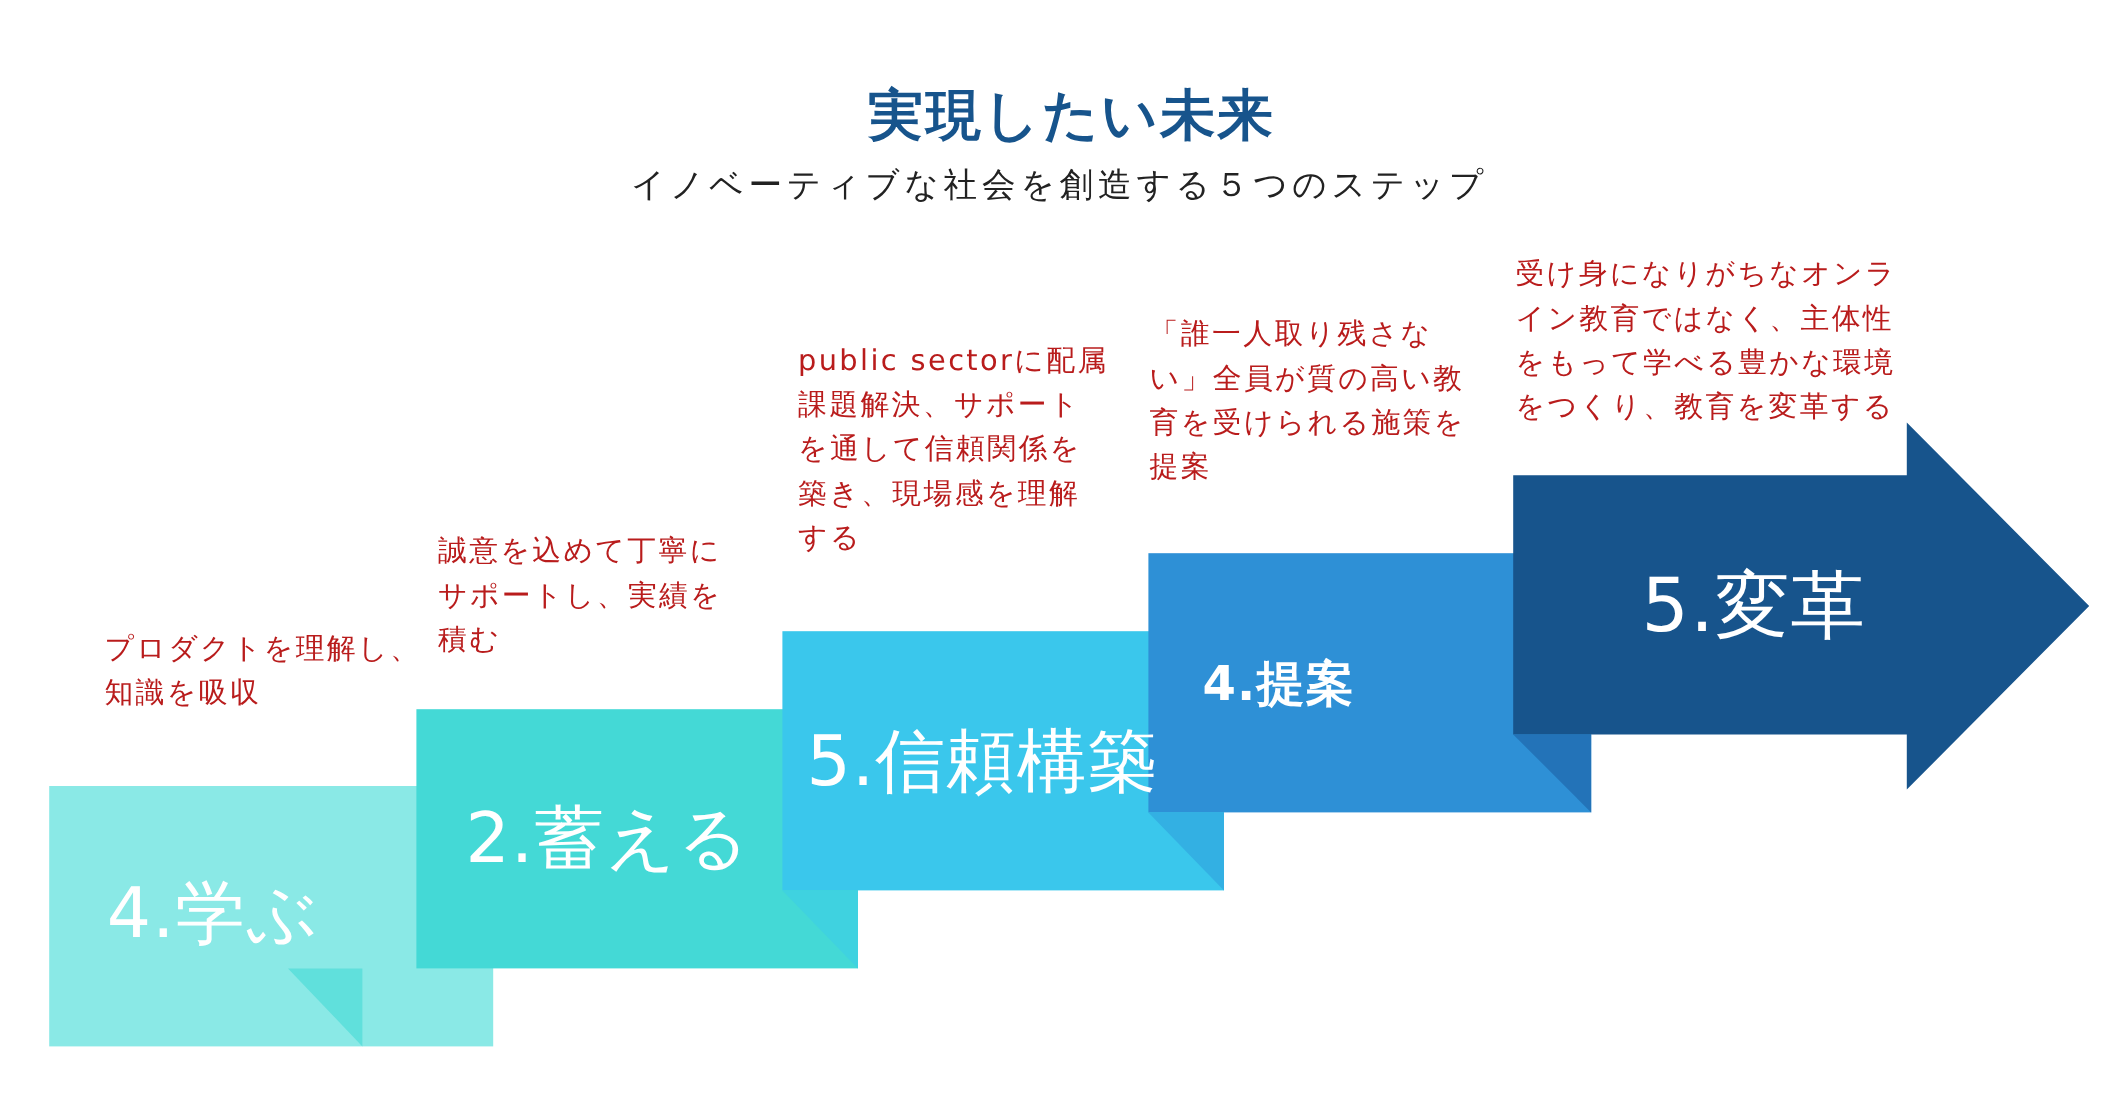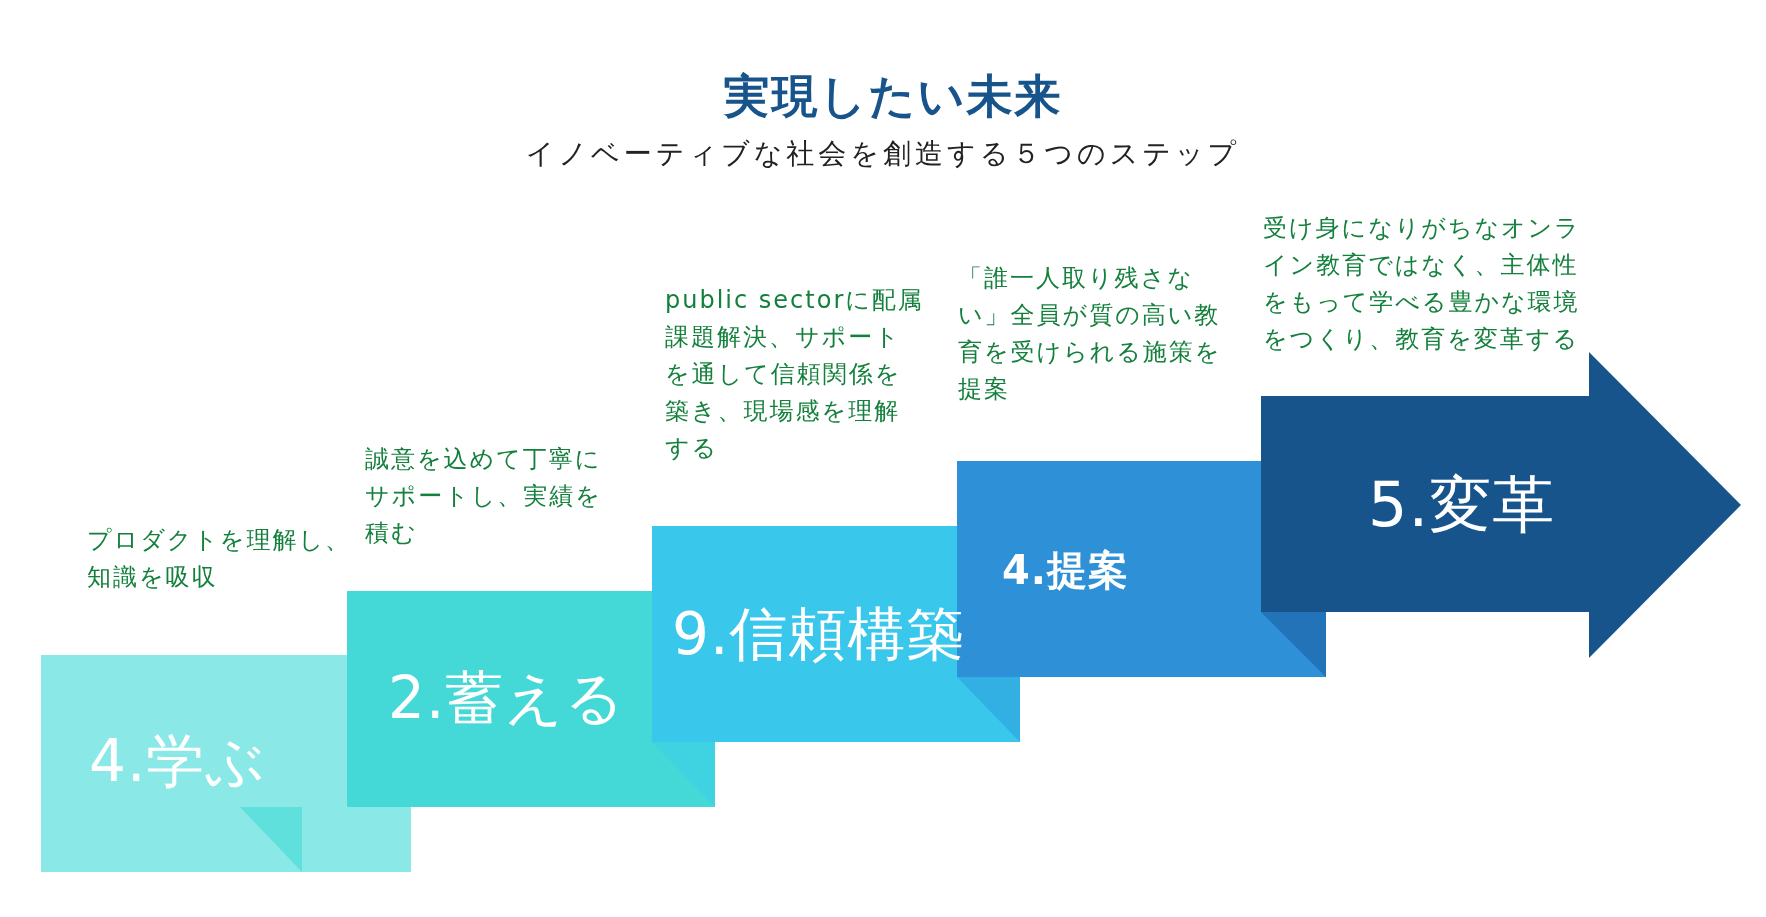--- a/index.html
+++ b/index.html
@@ -12,21 +12,21 @@
     position: absolute; left: 0; width: 1786px; top: 66px;
     text-align: center; font-size: 46px; font-weight: bold; color: #17548C;
     letter-spacing: 2px; line-height: 60px;
   }
   .subtitle {
     position: absolute; left: 0; width: 1766px; top: 134px;
     text-align: center; font-size: 28px; color: #222222;
     letter-spacing: 4px; line-height: 40px;
   }
   .desc {
-    position: absolute; font-size: 24px; color: #15803d;
+    position: absolute; font-size: 24px; color: #b91c1c;
     line-height: 37px; letter-spacing: 2px; white-space: pre-line;
   }
   svg.shapes { position: absolute; left: 0; top: 0; }
   .label {
     position: absolute; color: #ffffff; font-size: 58px; line-height: 70px;
     white-space: nowrap; letter-spacing: 1px;
   }
   .label.bold { font-weight: bold; }
 </style>
 </head>
@@ -47,21 +47,21 @@
 
   <rect x="957" y="461" width="369" height="216" fill="#2E90D6"></rect>
   <polygon points="957,677 1020,677 1020,742" fill="#33B0E3"></polygon>
 
   <polygon points="1261,396 1589,396 1589,352 1741,505 1589,658 1589,612 1261,612" fill="#17548C"></polygon>
   <polygon points="1261,612 1326,612 1326,677" fill="#2373B8"></polygon>
 </svg>
 
 <div class="label" style="left:89px; top:726px;">4.学ぶ</div>
 <div class="label" style="left:388px; top:663px;">2.蓄える</div>
-<div class="label" style="left:672px; top:599px;">9.信頼構築</div>
+<div class="label" style="left:672px; top:599px;">5.信頼構築</div>
 <div class="label bold" style="left:1002px; top:535px; font-size:40px;">4.提案</div>
 <div class="label" style="left:1345px; top:470px; font-size:62px;margin-left:23px;">5.変革</div>
 
 <div class="desc" style="left:47px; top:522px;margin-left:40px;">プロダクトを理解し、
 知識を吸収</div>
 <div class="desc" style="left:365px; top:441px;">誠意を込めて丁寧に
 サポートし、実績を
 積む</div>
 <div class="desc" style="left:665px; top:282px;">public sectorに配属
 課題解決、サポート

